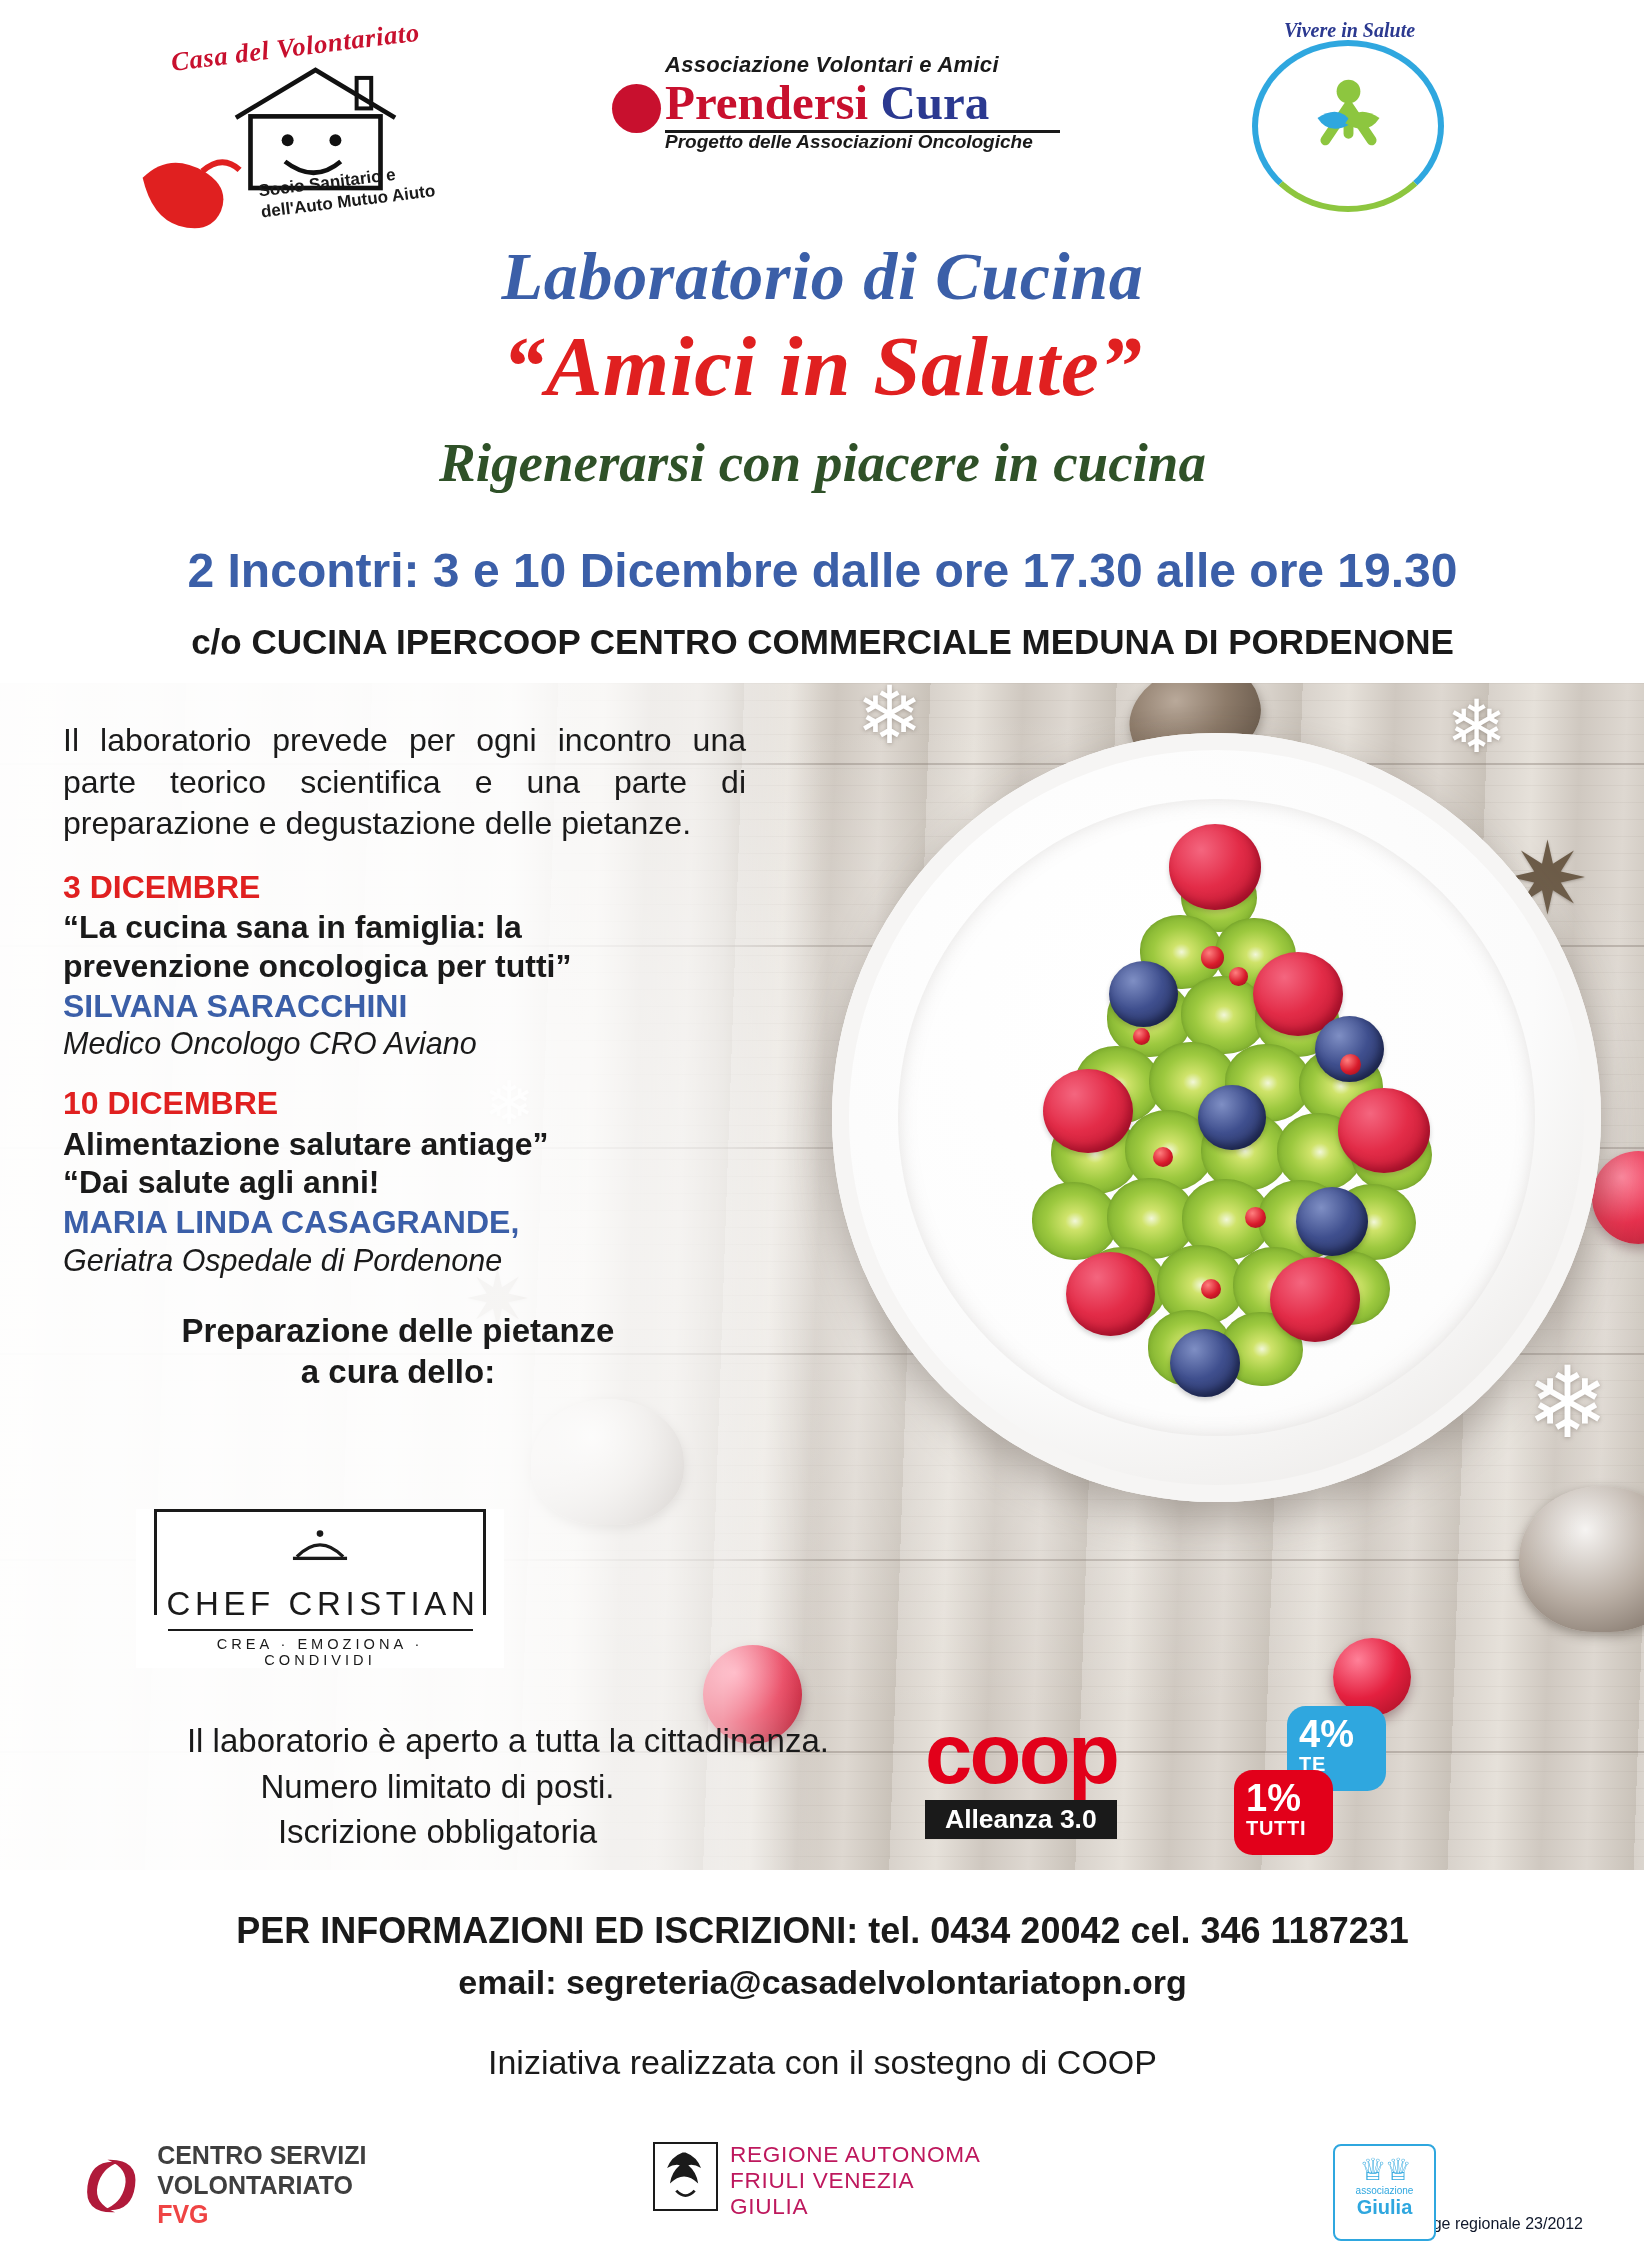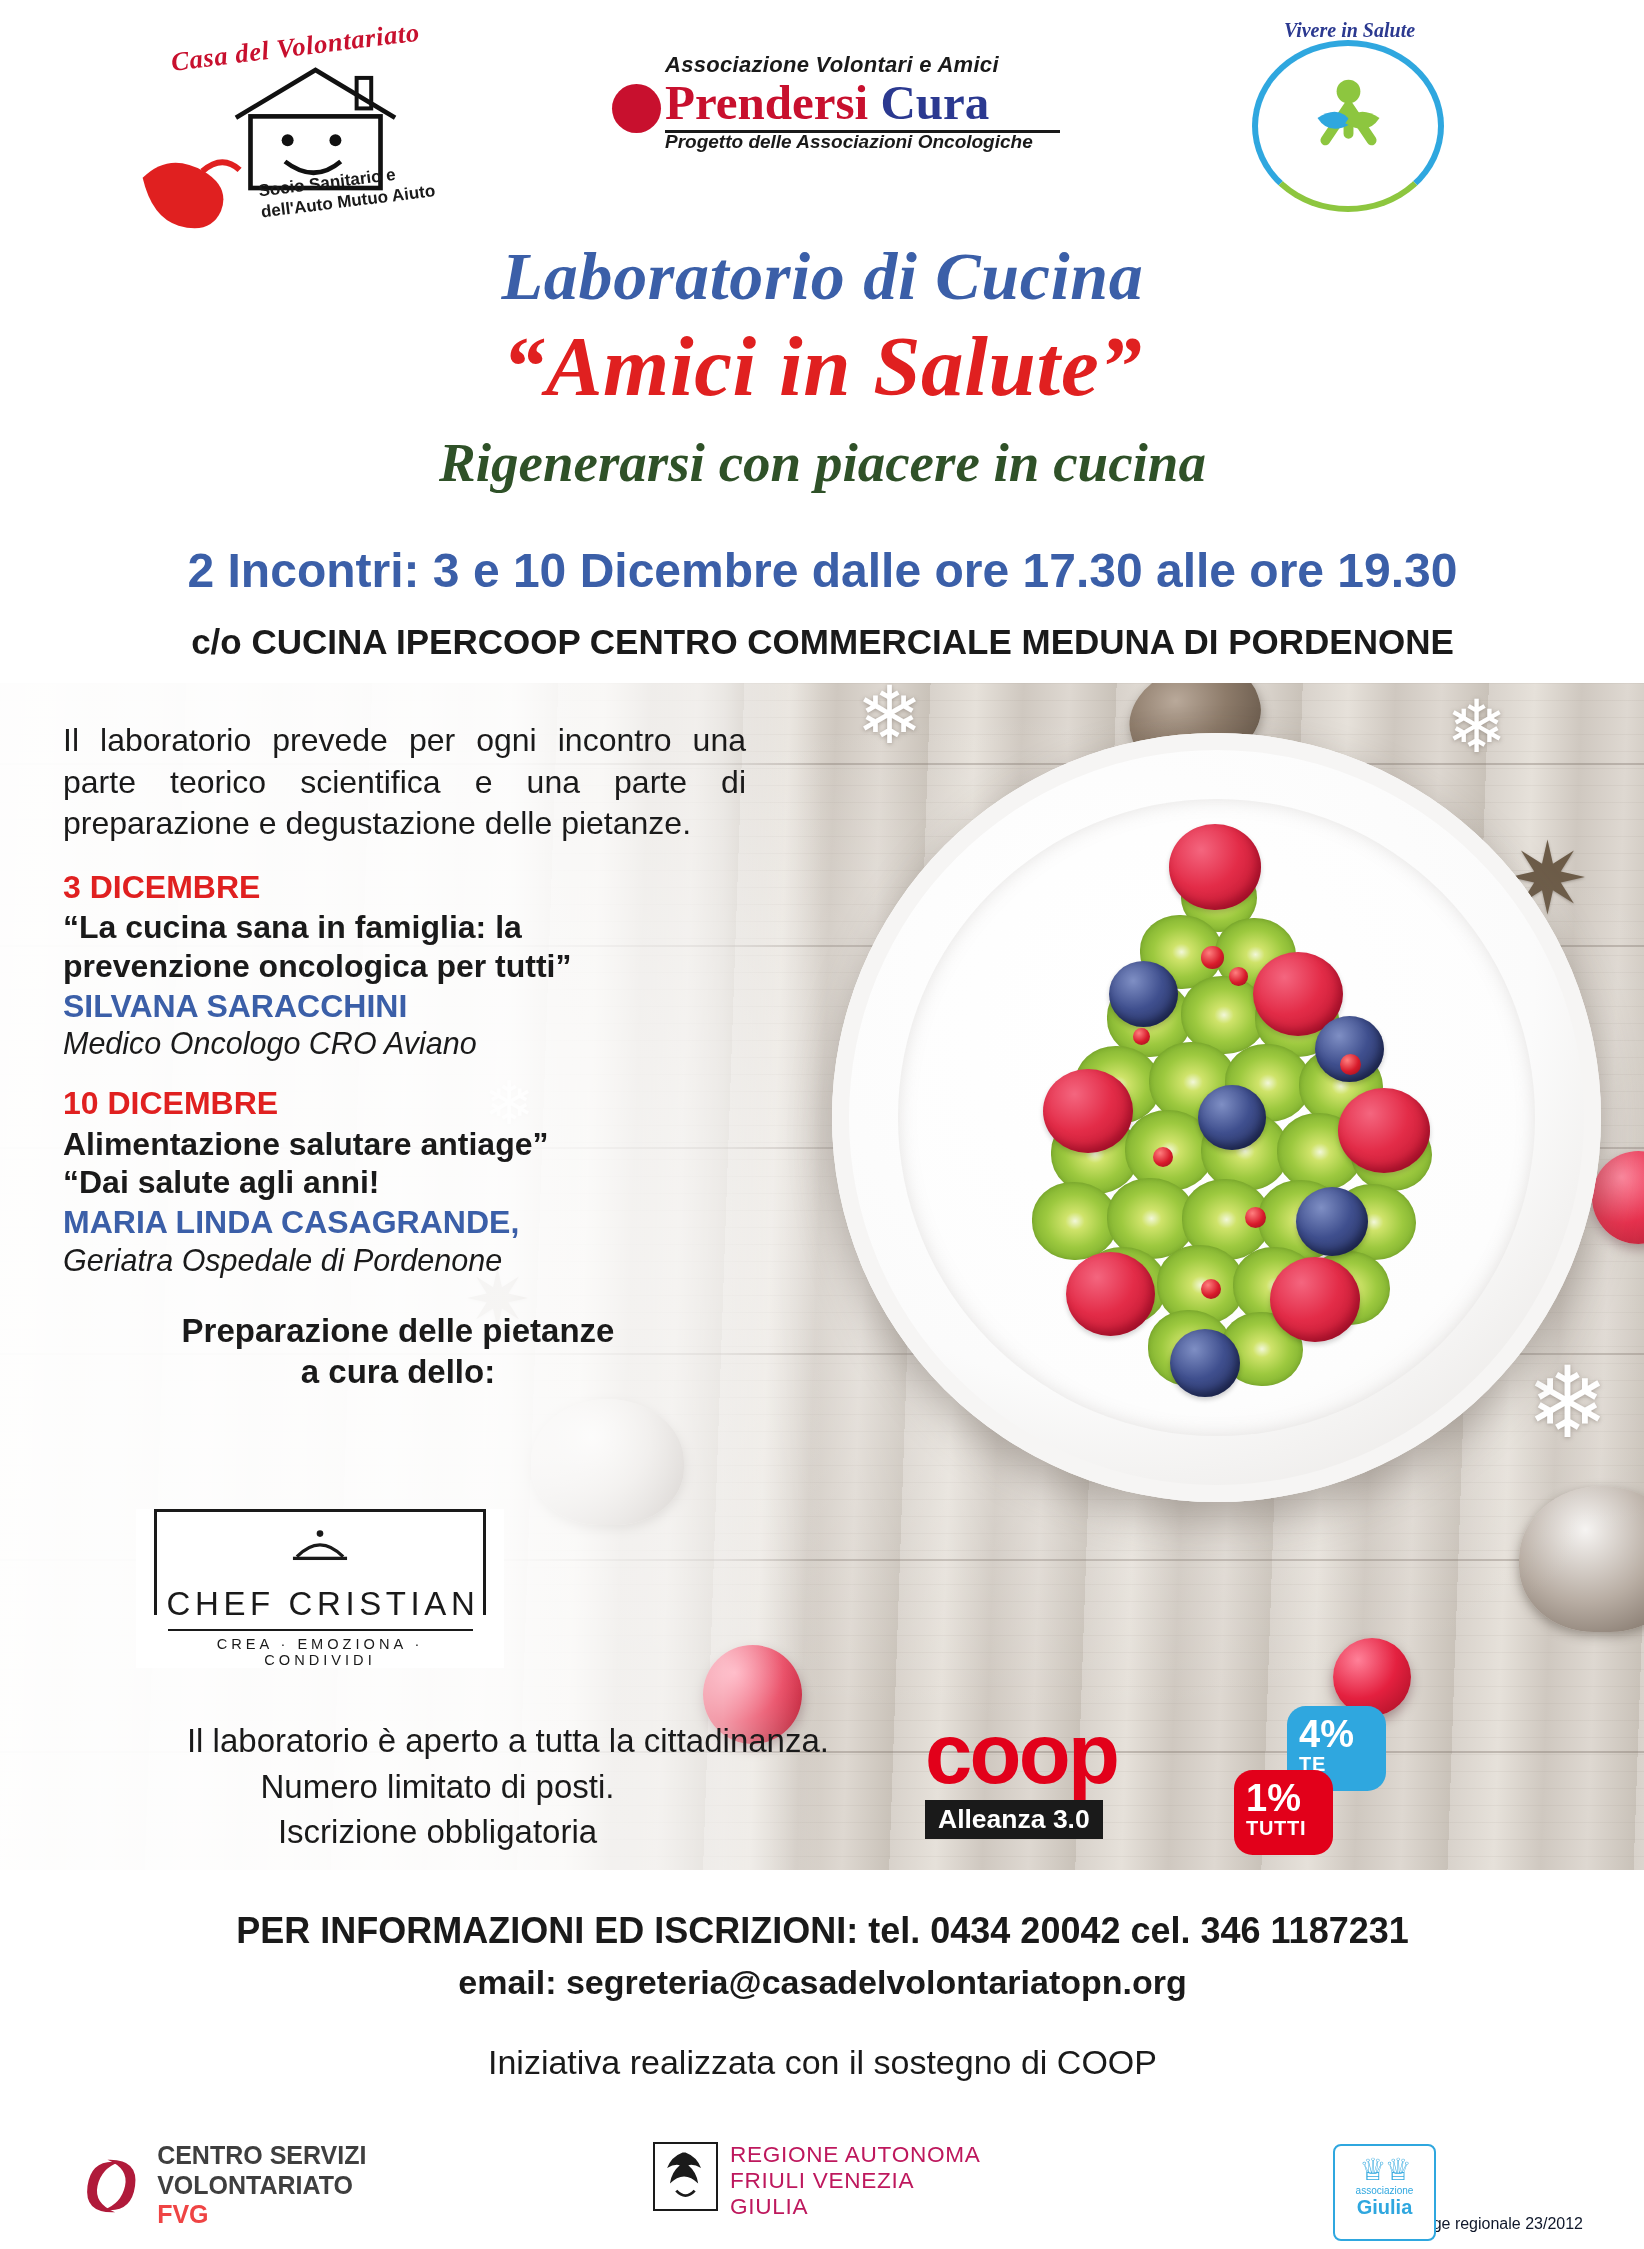--- a/index.html
+++ b/index.html
@@ -479,21 +479,21 @@
     color: #e2001a;
     letter-spacing: -2.7px;
     line-height: 1;
   }
   .coop-sub {
     margin-top: 4px;
     background: #1a1a1a;
     color: #ffffff;
     font-weight: bold;
     font-size: 26.5px;
-    padding: 4px 13px;
+    padding: 4px 20px;
     display: inline-block;
   }
   .badge-4 {
     position: absolute;
     left: 1287px;
     top: 1706px;
     width: 99px;
     height: 85px;
     border-radius: 18.6px;
     background: #2fa7df;

